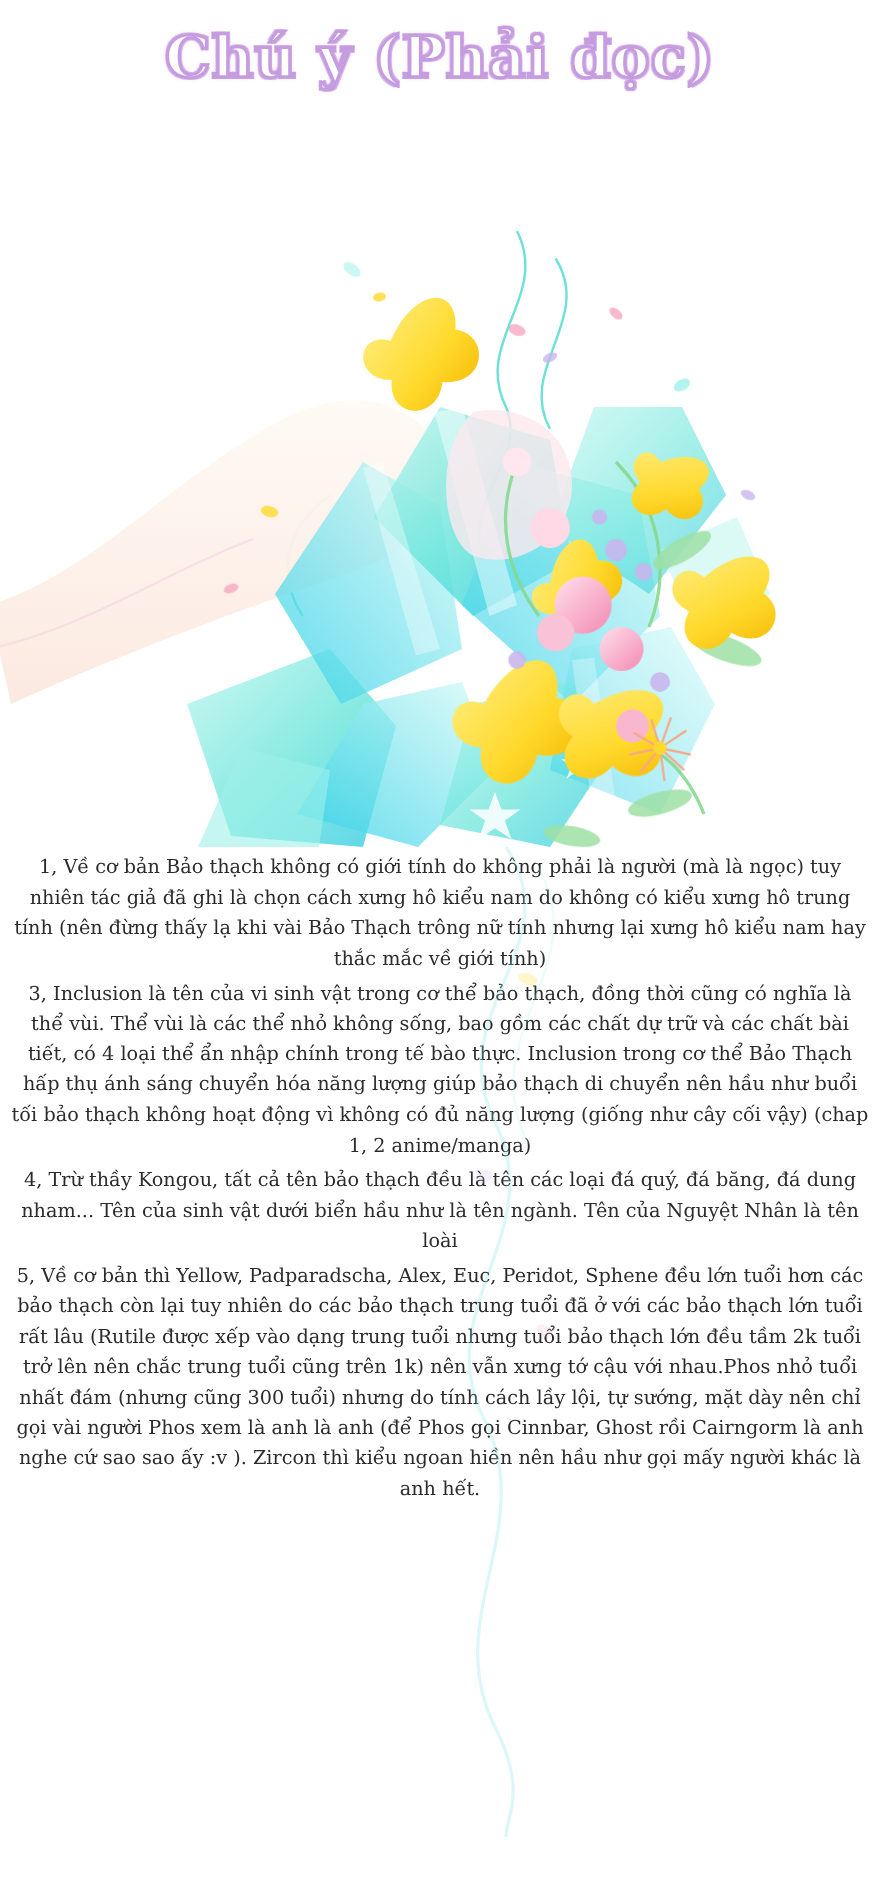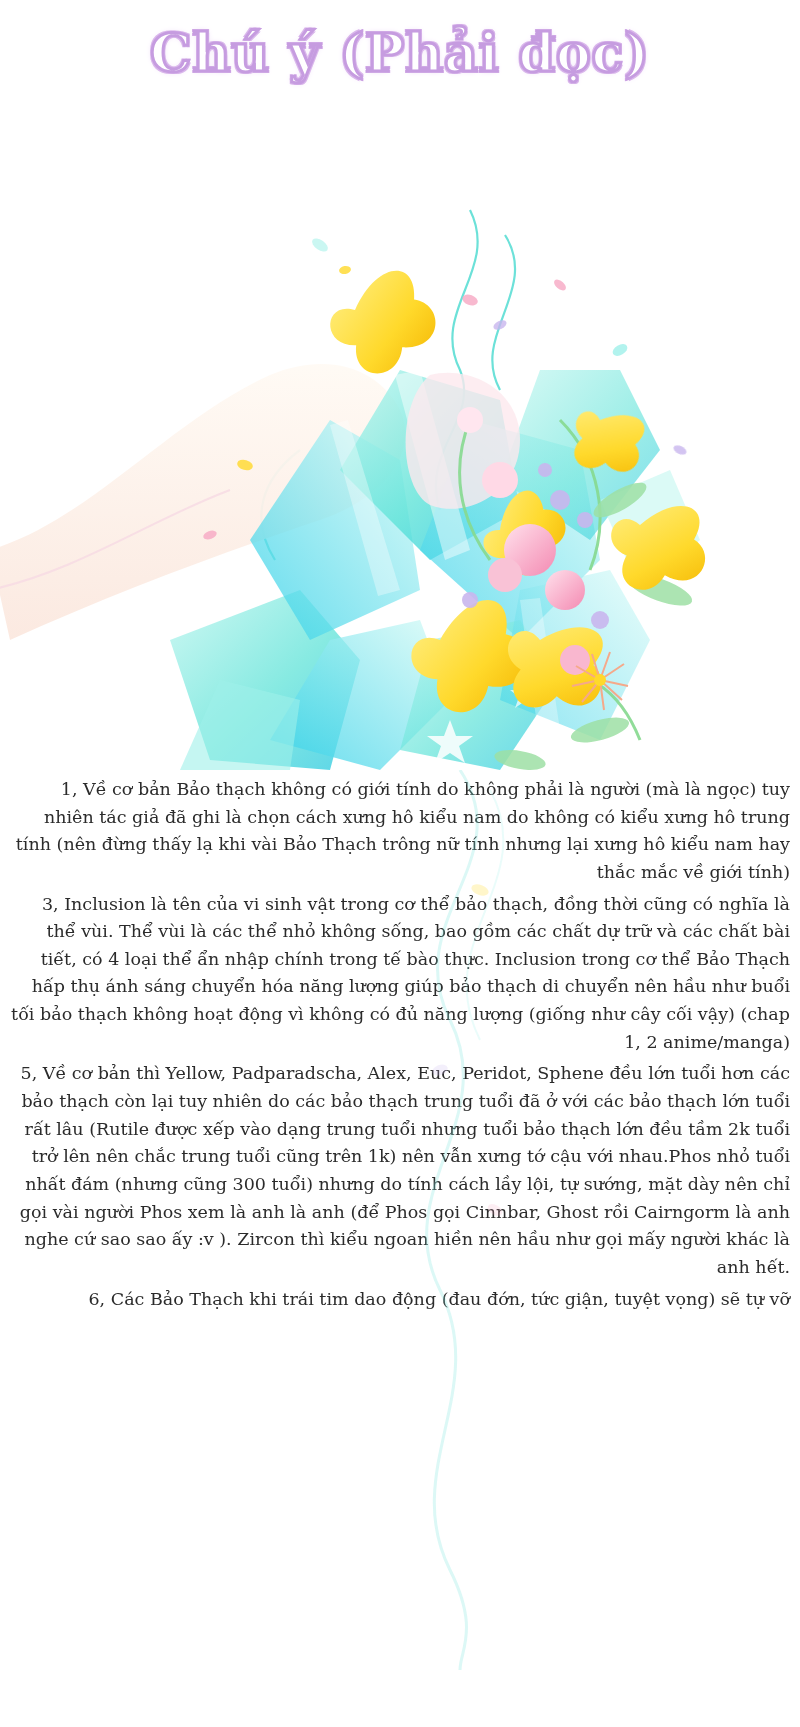--- a/index.html
+++ b/index.html
@@ -55,21 +55,21 @@
     position: relative;
     z-index: 5;
     padding: 6px 10px 40px 10px;
   }
   .note {
     font-family: "DejaVu Serif", serif;
     font-size: 17.5px;
     line-height: 1.58;
     color: #2b2b2b;
     margin: 0 0 4px 0;
-    text-align: right;
+    text-align: center;
   }
   .note.last {
     font-weight: bold;
     font-style: italic;
     margin-top: 6px;
   }
 
   
   .ribbon {
     position: absolute;
@@ -226,15 +226,15 @@
   <svg class="ribbon" viewBox="0 0 260 900" xmlns="http://www.w3.org/2000/svg">
     <path d="M130 0 C 190 90, 70 150, 120 250 C 170 350, 60 420, 110 520 C 160 620, 70 700, 120 800 C 150 860, 130 880, 130 900" stroke="#7fe6de" stroke-width="3" fill="none" opacity=".5"></path>
     <path d="M160 20 C 210 110, 100 170, 150 270" stroke="#9ff0ea" stroke-width="2" fill="none" opacity=".4"></path>
     <ellipse cx="150" cy="120" rx="9" ry="5" fill="#ffd92b" opacity=".45" transform="rotate(20 150 120)"></ellipse>
     <ellipse cx="110" cy="300" rx="8" ry="5" fill="#c9b6ee" opacity=".4" transform="rotate(-20 110 300)"></ellipse>
     <ellipse cx="165" cy="440" rx="8" ry="5" fill="#f7a8c4" opacity=".35" transform="rotate(30 165 440)"></ellipse>
   </svg>
 
   <p class="note">1, Về cơ bản Bảo thạch không có giới tính do không phải là người (mà là ngọc) tuy nhiên tác giả đã ghi là chọn cách xưng hô kiểu nam do không có kiểu xưng hô trung tính (nên đừng thấy lạ khi vài Bảo Thạch trông nữ tính nhưng lại xưng hô kiểu nam hay thắc mắc về giới tính)</p>
   <p class="note">3, Inclusion là tên của vi sinh vật trong cơ thể bảo thạch, đồng thời cũng có nghĩa là thể vùi. Thể vùi là các thể nhỏ không sống, bao gồm các chất dự trữ và các chất bài tiết, có 4 loại thể ẩn nhập chính trong tế bào thực. Inclusion trong cơ thể Bảo Thạch hấp thụ ánh sáng chuyển hóa năng lượng giúp bảo thạch di chuyển nên hầu như buổi tối bảo thạch không hoạt động vì không có đủ năng lượng (giống như cây cối vậy) (chap 1, 2 anime/manga)</p>
+  <p class="note">4, Trừ thầy Kongou, tất cả tên bảo thạch đều là tên các loại đá quý, đá băng, đá dung nham... Tên của sinh vật dưới biển hầu như là tên ngành. Tên của Nguyệt Nhân là tên loài</p>
   <p class="note">5, Về cơ bản thì Yellow, Padparadscha, Alex, Euc, Peridot, Sphene đều lớn tuổi hơn các bảo thạch còn lại tuy nhiên do các bảo thạch trung tuổi đã ở với các bảo thạch lớn tuổi rất lâu (Rutile được xếp vào dạng trung tuổi nhưng tuổi bảo thạch lớn đều tầm 2k tuổi trở lên nên chắc trung tuổi cũng trên 1k) nên vẫn xưng tớ cậu với nhau.Phos nhỏ tuổi nhất đám (nhưng cũng 300 tuổi) nhưng do tính cách lầy lội, tự sướng, mặt dày nên chỉ gọi vài người Phos xem là anh là anh (để Phos gọi Cinnbar, Ghost rồi Cairngorm là anh nghe cứ sao sao ấy :v ). Zircon thì kiểu ngoan hiền nên hầu như gọi mấy người khác là anh hết.</p>
-  <p class="note">6, Các Bảo Thạch khi trái tim dao động (đau đớn, tức giận, tuyệt vọng) sẽ tự vỡ</p>
 </div>
 
 </body></html>

